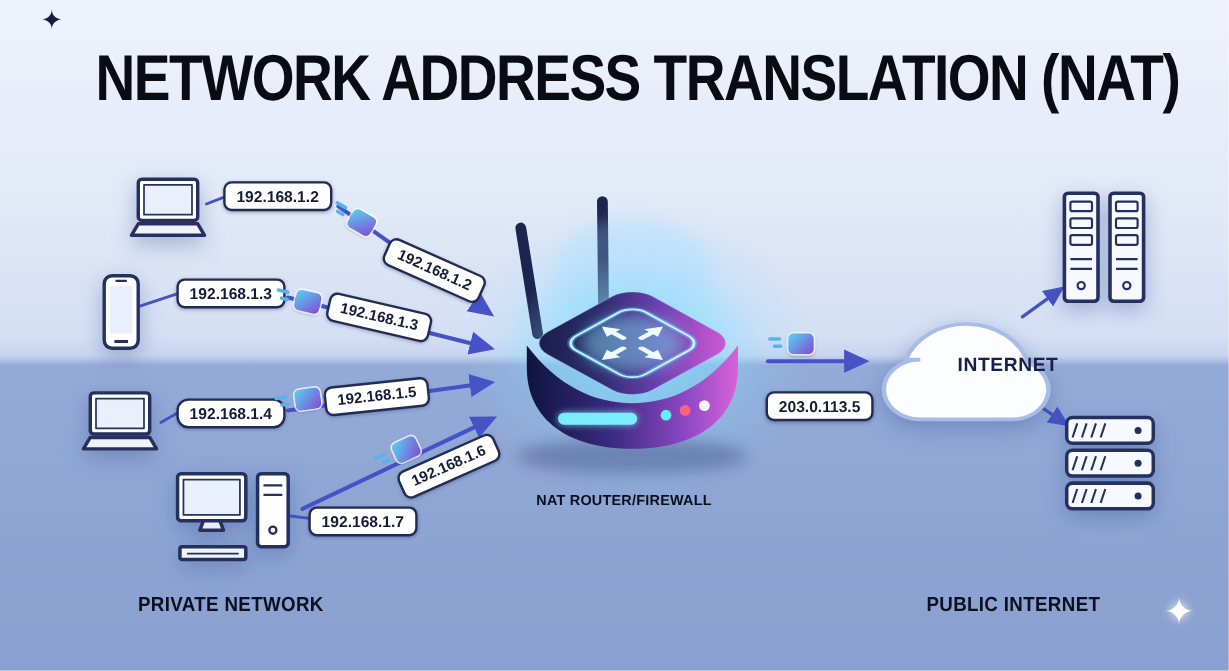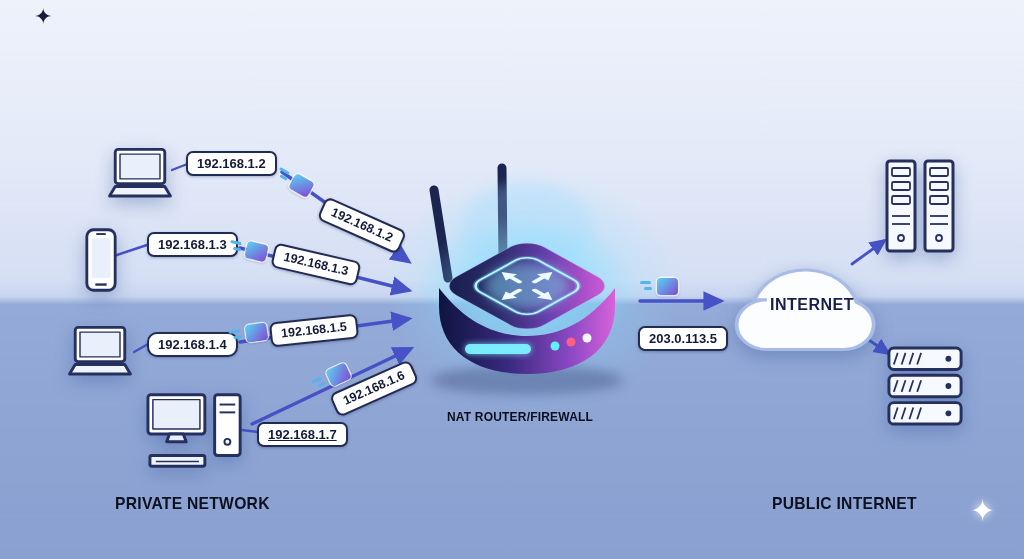--- a/index.html
+++ b/index.html
@@ -30,38 +30,41 @@
   .packet::after{content:"";position:absolute;left:-13px;top:9px;width:8px;height:3px;border-radius:2px;background:#55b4ea;}
   .section-label{
     font-weight:bold;font-size:17px;color:#0c1020;letter-spacing:.3px;
     transform:scaleX(.92);transform-origin:left center;white-space:nowrap;z-index:5;
   }
   .router-label{
     width:240px;text-align:center;font-weight:bold;font-size:12px;color:#0a0f1e;
     letter-spacing:.2px;z-index:5;
   }
   .cloud-text{
-    width:140px;text-align:center;font-weight:bold;font-size:16px;color:#16204a;
+    width:140px;text-align:right;font-weight:bold;font-size:16px;color:#16204a;
     letter-spacing:.5px;z-index:4;
   }
   .sparkle{font-size:22px;line-height:1;z-index:6;}
   .sparkle.dark{color:#161e3c;}
   .sparkle.light{color:#ffffff;font-size:30px;text-shadow:0 0 8px rgba(255,255,255,.9);}
   .router-glow{
     left:388px;top:170px;width:290px;height:240px;z-index:1;border-radius:50%;
     background:radial-gradient(ellipse at center,rgba(135,222,255,.55) 0%,rgba(135,222,255,.22) 45%,rgba(135,222,255,0) 72%);
   }
   svg{display:block;}
   .shadowed{filter:drop-shadow(0 6px 9px rgba(50,80,150,.35));}
 </style>
 </head>
 <body>
 
 <div class="canvas">
 
+  <div class="abs title-wrap">
+    <span class="title">NETWORK ADDRESS TRANSLATION (NAT)</span>
+  </div>
 
   <div class="abs sparkle dark" style="left:34px;top:6px;">✦</div>
   <div class="abs sparkle light" style="left:970px;top:496px;">✦</div>
 
   <div class="abs router-glow"></div>
 
   <svg class="abs" style="left:0;top:0;z-index:2;" width="1024" height="559" viewBox="0 0 1024 559">
     <defs>
       <marker id="ah" markerWidth="6.5" markerHeight="6.5" viewBox="0 0 10 10" refX="7.5" refY="5" orient="auto">
         <path d="M0,0.6 L9.6,5 L0,9.4 Z" fill="#4652c6"></path>
@@ -120,21 +123,21 @@
       <rect x="70" y="2" width="26" height="62" rx="3" fill="#ffffff"></rect>
       <rect x="4" y="64" width="56" height="11" rx="2" fill="#eef3fc"></rect>
     </g>
     <g stroke="#26305e" stroke-width="2" fill="none">
       <line x1="75" y1="12" x2="91" y2="12"></line>
       <line x1="75" y1="20" x2="91" y2="20"></line>
       <circle cx="83" cy="50" r="3"></circle>
       <line x1="10" y1="70" x2="54" y2="70" stroke-width="1.5"></line>
     </g>
   </svg>
-  <div class="abs pill" style="left:257px;top:422px;text-decoration:underline;">192.168.1.7</div>
+  <div class="abs pill" style="left:257px;top:422px;">192.168.1.7</div>
 
   <div class="abs packet" style="left:291px;top:177px;transform:rotate(30deg);"></div>
   <div class="abs packet" style="left:246px;top:243px;transform:rotate(13deg);"></div>
   <div class="abs packet" style="left:246px;top:324px;transform:rotate(-8deg);"></div>
   <div class="abs packet" style="left:328px;top:366px;transform:rotate(-25deg);"></div>
   <div class="abs packet" style="left:657px;top:278px;"></div>
 
   <div class="abs pill tilt" style="left:318px;top:213px;transform:rotate(24deg);">192.168.1.2</div>
   <div class="abs pill tilt" style="left:272px;top:252px;transform:rotate(13deg);">192.168.1.3</div>
   <div class="abs pill tilt" style="left:270px;top:318px;transform:rotate(-6deg);">192.168.1.5</div>

